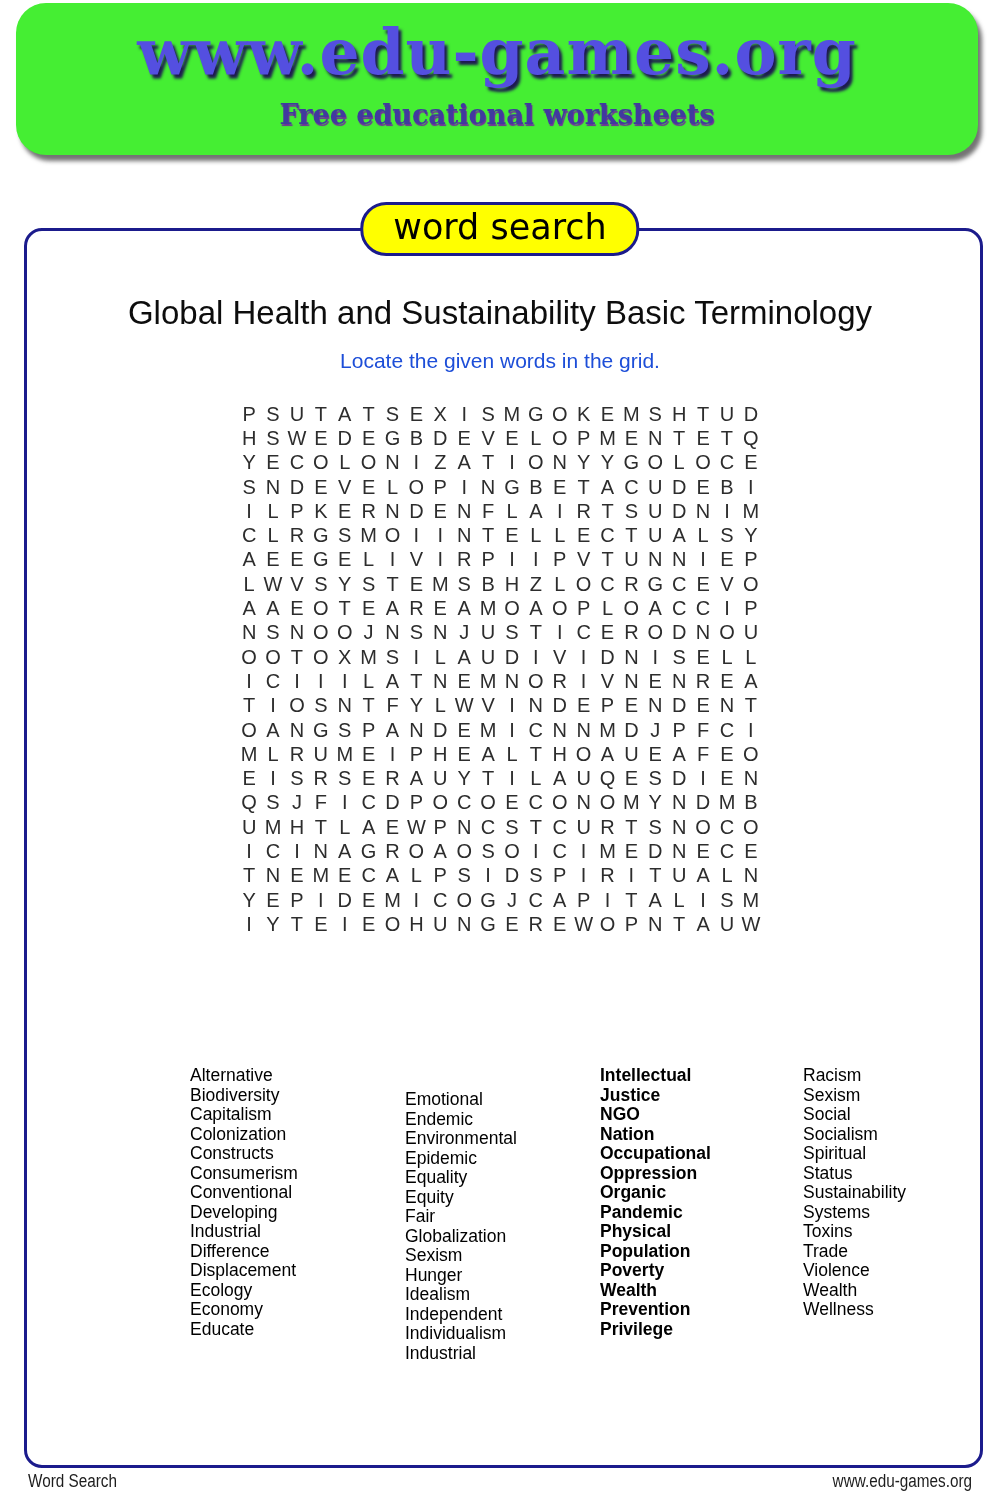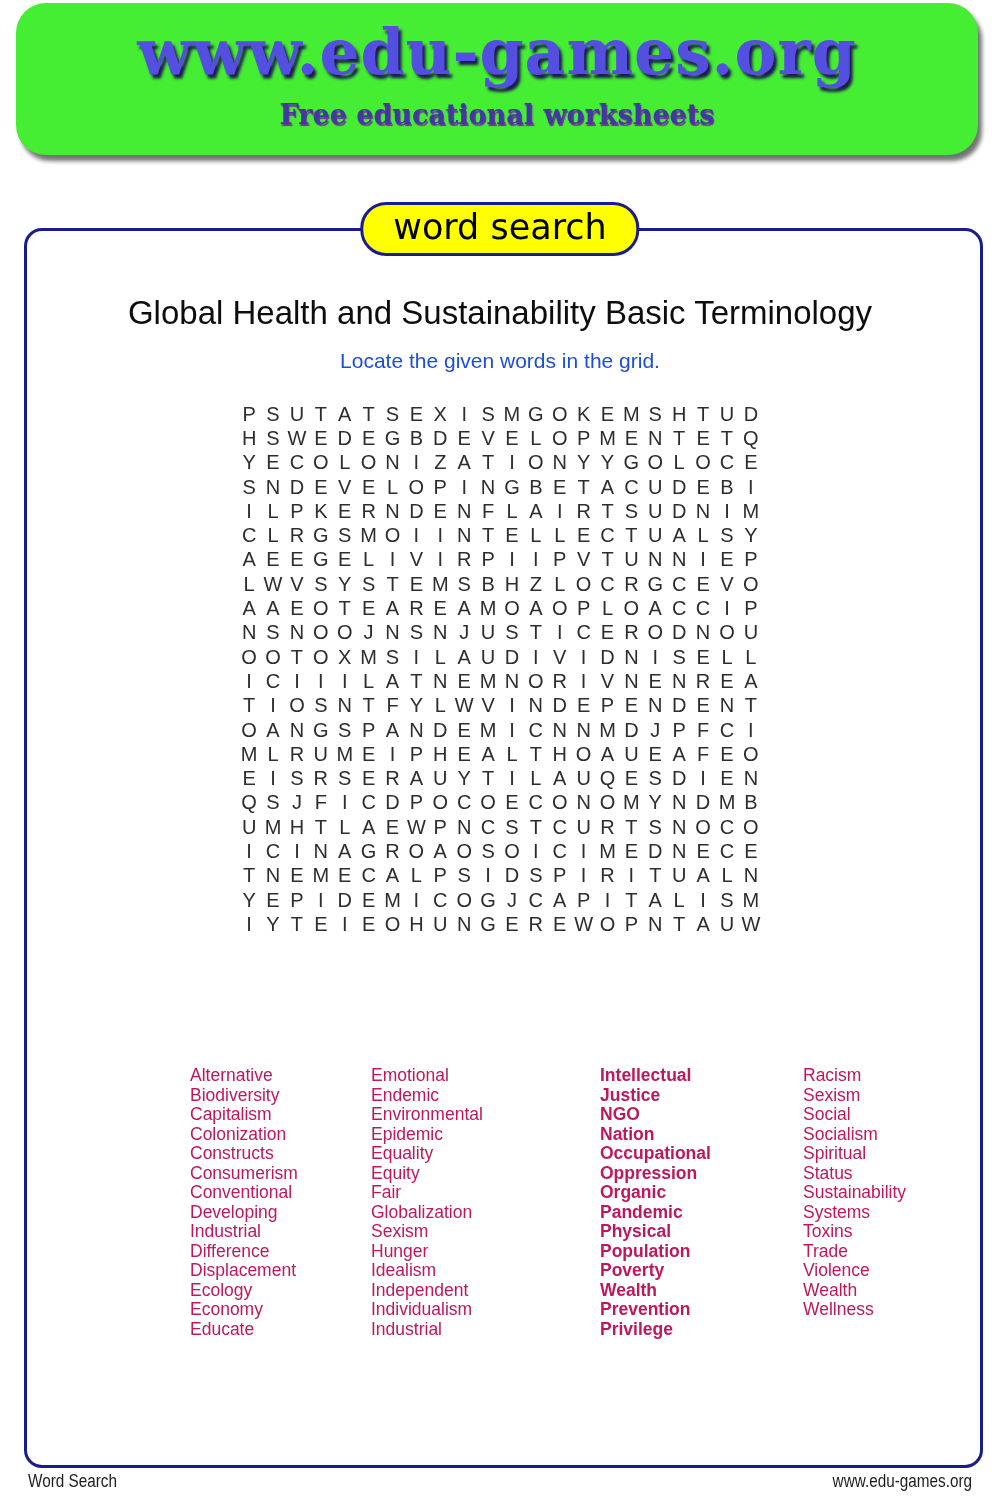--- a/index.html
+++ b/index.html
@@ -57,25 +57,25 @@
     grid-auto-rows:24.3px;
   }
   .cell {
     display:flex; align-items:center; justify-content:center;
     font-size:20px; color:#2d2d2d;
   }
 
   
   .word-col {
     position:absolute; top:1066px;
-    font-size:17.5px; line-height:19.5px; color:#be185d;
+    font-size:17.5px; line-height:19.5px; color:#000000;
     white-space:nowrap;
   }
   .word-col.c0 { left:190px; }
-  .word-col.c1 { left:371px; }
+  .word-col.c1 { left:405px;margin-top:24px; }
   .word-col.c2 { left:600px;font-weight:bold; }
   .word-col.c3 { left:803px; }
 
   
   .footer-left {
     position:absolute; left:28px; top:1471px; font-size:18px; color:#1d1d1d;
     transform:scaleX(0.85); transform-origin:left center;
   }
   .footer-right {
     position:absolute; right:28px; top:1471px; font-size:18px; color:#1d1d1d;

